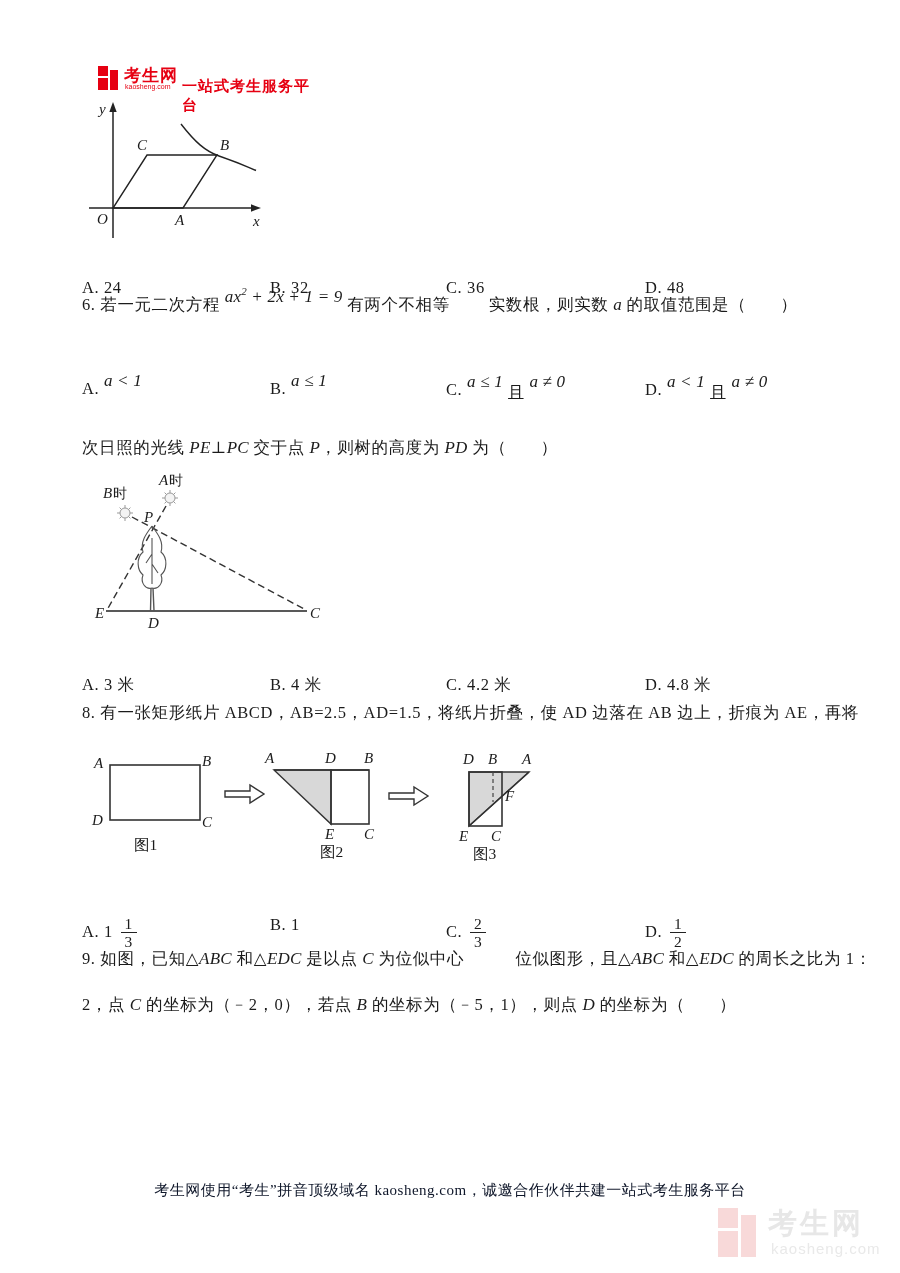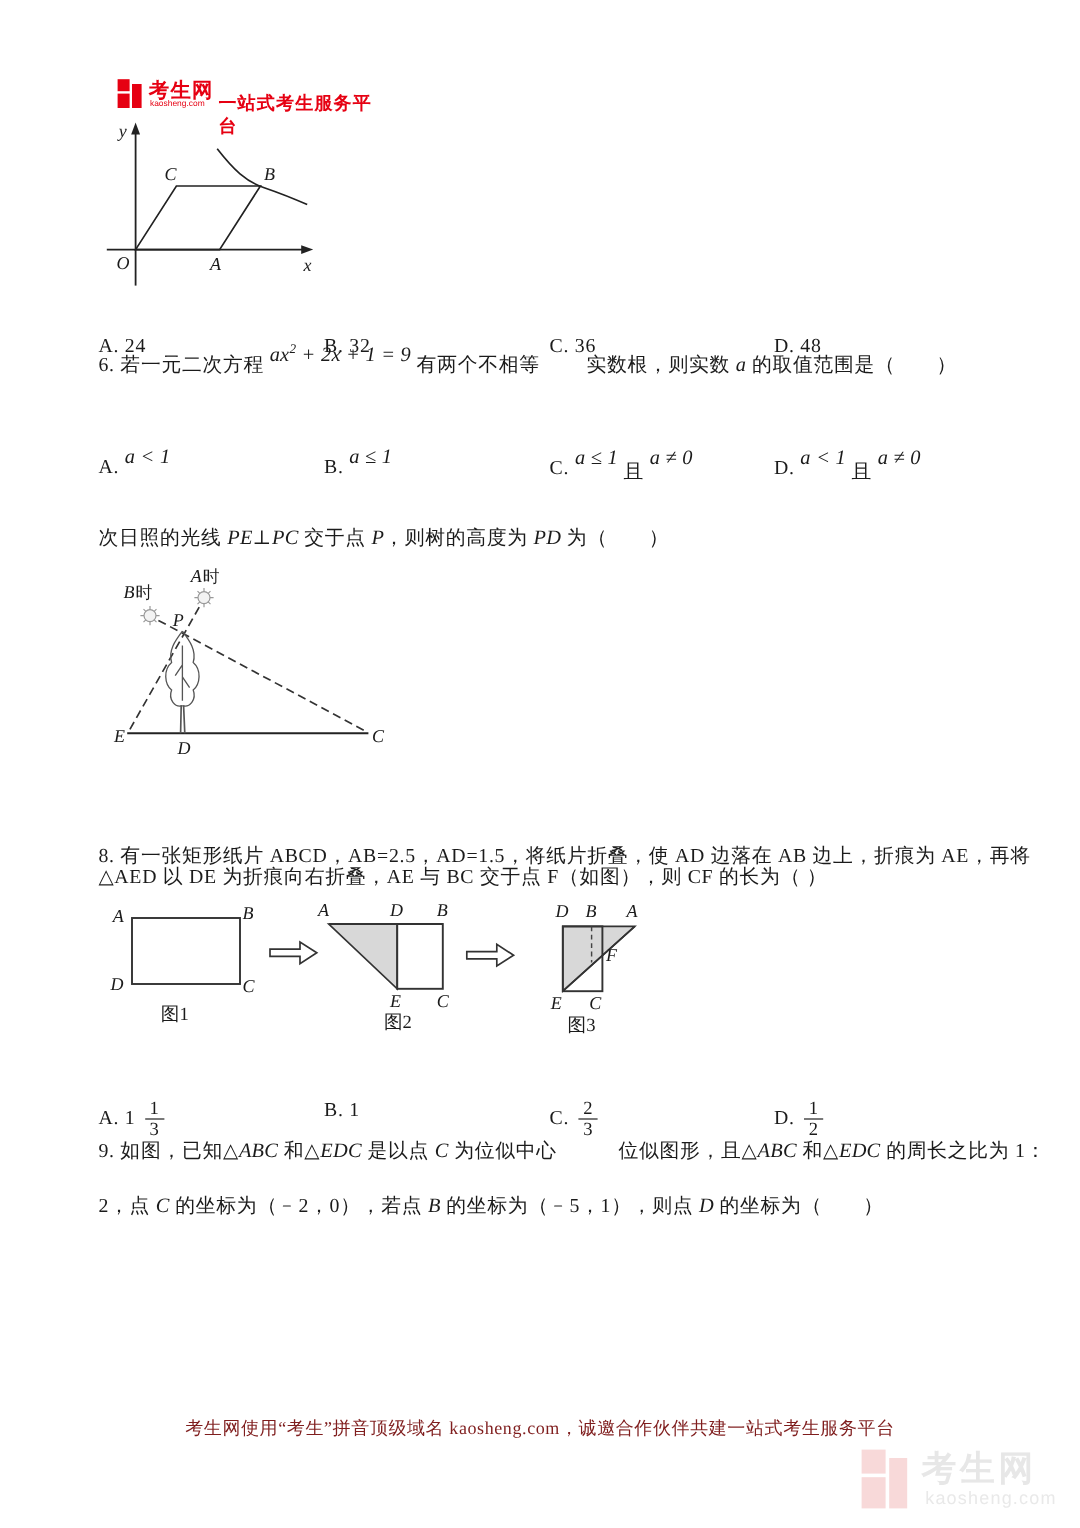--- a/index.html
+++ b/index.html
@@ -7,21 +7,21 @@
         font-family:"Liberation Serif","DejaVu Serif",serif;color:#1b1b1b;}
   
   .line{position:absolute;left:82px;font-size:16.5px;white-space:nowrap;letter-spacing:.6px;}
   .mi{font-style:italic;font-size:17px;letter-spacing:.2px;}
   .up{position:relative;top:-8px;}
   .dn{position:relative;top:3px;}
   sup{font-size:11px;}
   
   .opt-row{position:absolute;left:82px;width:790px;height:44px;margin-top:27px;}
   .opt{position:absolute;top:0;font-size:16.5px;white-space:nowrap;letter-spacing:.6px;}
-  .opt.c1{left:0;} .opt.c2{left:188px;} .opt.c3{left:376px;} .opt.c4{left:563px;}
+  .opt.c1{left:0;} .opt.c2{left:188px;} .opt.c3{left:364px;} .opt.c4{left:563px;}
   
   .frac{display:inline-block;vertical-align:-10px;text-align:center;line-height:1.12;margin-left:3px;}
   .fnum{display:block;padding:0 4px;border-bottom:1.3px solid #222;font-size:15.5px;}
   .fden{display:block;font-size:15.5px;}
   
   .logo{position:absolute;left:98px;top:64px;width:220px;height:40px;}
   .lgblk{position:absolute;background:#e60012;}
   .lg-b1{left:0;top:2px;width:10px;height:10px;}
   .lg-b2{left:12px;top:6px;width:8px;height:20px;}
   .lg-b3{left:0;top:14px;width:10px;height:12px;}
@@ -29,21 +29,21 @@
   .lg-domain{position:absolute;left:27px;top:19px;font-size:7px;color:#e60012;font-family:"Liberation Sans","DejaVu Sans",sans-serif;}
   .lg-slogan{position:absolute;left:68px;top:13px;font-size:15px;font-weight:bold;color:#e60012;letter-spacing:1px;font-family:"Liberation Sans","DejaVu Sans",sans-serif;margin-left:16px;}
   
   .figabs{position:absolute;}
   svg text{font-family:"Liberation Serif","DejaVu Serif",serif;fill:#1b1b1b;}
   .lab{font-style:italic;font-size:15px;}
   .labc{font-size:14px;}
   .cap{font-size:15.5px;}
   .figrow{position:absolute;left:88px;top:752px;width:480px;height:116px;}
   
-  .footer{position:absolute;top:1181px;left:0;width:100%;text-align:center;font-size:15px;letter-spacing:.5px;color:#7f1d1d;}
+  .footer{position:absolute;top:1181px;left:0;width:100%;text-align:center;font-size:15px;letter-spacing:.5px;color:#0f172a;}
   
   .wm{position:absolute;left:712px;top:1204px;width:182px;height:64px;}
   .wmblk{position:absolute;background:#f8d9d9;}
   .wm-b1{left:6px;top:4px;width:20px;height:20px;}
   .wm-b2{left:29px;top:11px;width:15px;height:42px;}
   .wm-b3{left:6px;top:27px;width:20px;height:26px;}
   .wm-brand{position:absolute;left:56px;top:0;font-size:29px;font-weight:bold;color:#e7e7e7;letter-spacing:3px;font-family:"Liberation Sans","DejaVu Sans",sans-serif;}
   .wm-domain{position:absolute;left:59px;top:36px;font-size:15px;color:#e9e9e9;letter-spacing:1px;font-family:"Liberation Sans","DejaVu Sans",sans-serif;}
 </style>
 </head>
@@ -133,23 +133,28 @@
     <text class="lab" x="73" y="19">A</text>
     <text class="labc" x="83" y="19">时</text>
     <text class="lab" x="17" y="32">B</text>
     <text class="labc" x="27" y="32">时</text>
     <text class="lab" x="58" y="56">P</text>
     <text class="lab" x="9" y="152">E</text>
     <text class="lab" x="62" y="162">D</text>
     <text class="lab" x="224" y="152">C</text>
   </svg>
 
+  <div class="opt-row" style="top:647px;">
+    <span class="opt c1"><span>A. 3 米</span></span>
+    <span class="opt c2"><span>B. 4 米</span></span>
+    <span class="opt c3"><span>C. 4.2 米</span></span>
+    <span class="opt c4"><span>D. 4.8 米</span></span>
+  </div>
 
   <div class="line" style="top:702px;"><span>8. 有一张矩形纸片 ABCD，AB=2.5，AD=1.5，将纸片折叠，使 AD 边落在 AB 边上，折痕为 AE，再将</span></div>
-  <div class="line" style="top:720px;"><span>△AED 以 DE 为折痕向右折叠，AE 与 BC 交于点 F（如图），则 CF 的长为（ ）</span></div>
 
   <div class="figrow">
     <svg class="figabs" style="left:0;top:0;" width="125" height="102" viewBox="0 0 125 102">
       <rect x="22" y="13" width="90" height="55" fill="none" stroke="#333" stroke-width="1.6"></rect>
       <text class="lab" x="6" y="16">A</text>
       <text class="lab" x="114" y="14">B</text>
       <text class="lab" x="4" y="73">D</text>
       <text class="lab" x="114" y="75">C</text>
       <text class="cap" x="46" y="98">图1</text>
     </svg>

